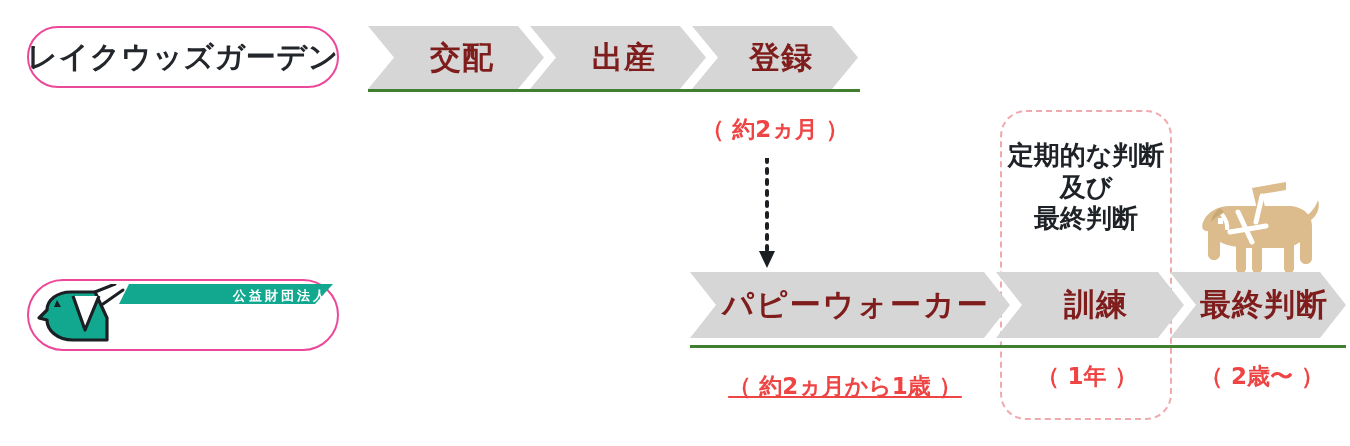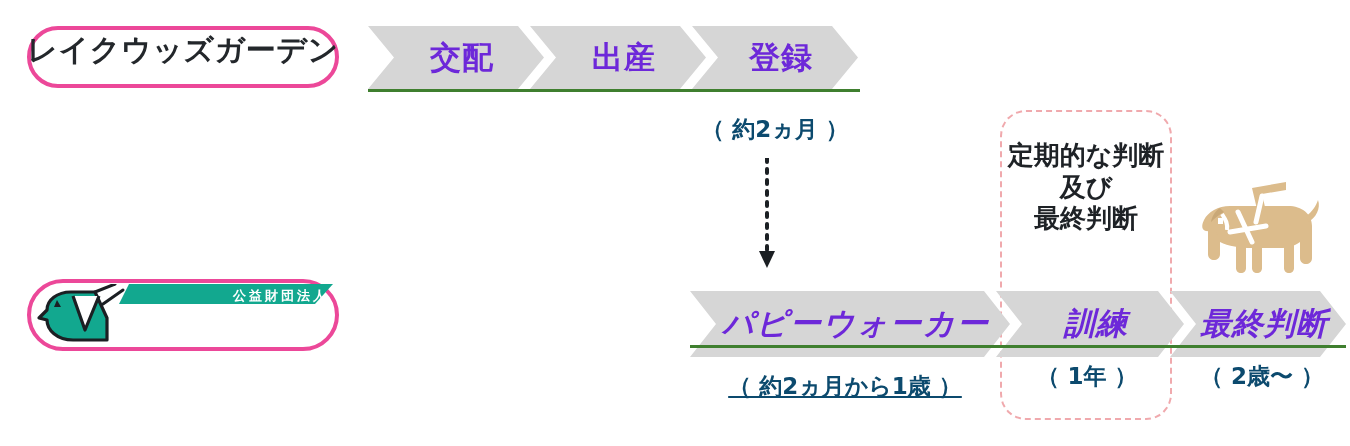--- a/index.html
+++ b/index.html
@@ -15,25 +15,26 @@
     font-family: "DejaVu Sans", "Liberation Sans", sans-serif;
     color: #2a2a2a;
   }
 
   
   .abs { position: absolute; }
 
   
   .pill {
     position: absolute;
-    border: 4px solid #ec4899;
+    border: 2px solid #ec4899;
     border-radius: 999px;
     background: #ffffff;
     box-sizing: border-box;
     display: flex;
+    align-items: center;
     justify-content: center;
   }
   .pill-text {
     font-size: 30px;
     font-weight: 700;
     letter-spacing: 0.5px;
     color: #23272b;
     white-space: nowrap;
   }
 
@@ -51,39 +52,39 @@
   }
   .chev.first {
     clip-path: polygon(0 0, calc(100% - 26px) 0, 100% 50%, calc(100% - 26px) 100%, 0 100%, 26px 50%);
   }
   .chev.mid {
     clip-path: polygon(0 0, calc(100% - 26px) 0, 100% 50%, calc(100% - 26px) 100%, 0 100%, 26px 50%);
   }
   .chev-label {
     font-size: 31px;
     font-weight: 700;
-    color: #6d28d9;
+    color: #7f1d1d;
     letter-spacing: 1px;
     white-space: nowrap;
     transform: translateX(6px);
   }
   .chev-label.wide { letter-spacing: 2px; }
 
   .baseline {
     position: absolute;
     height: 3px;
     background: #3f7f2f;
   }
 
   
   .caption {
     position: absolute;
     font-size: 23px;
     font-weight: 700;
-    color: #0c4a6e;
+    color: #ef4444;
     white-space: nowrap;
     text-align: center;
   }
 
   
   .dot-arrow { position: absolute; }
 
   
   .decision-box {
     position: absolute;
@@ -215,21 +216,21 @@
     <path d="M24 16 l4 7 l-7 0 z" fill="#1b1f23"></path>
   </svg>
 
   <svg width="214" height="24" viewBox="0 0 214 24" style="position:absolute;left:86px;top:0px;">
     <path d="M0 22 L10 2 L214 2 L196 22 Z" fill="#12a88f"></path>
   </svg>
   <span class="logo-banner-text" style="left:200px; top:5px;">公益財団法人</span>
 
 </div>
 
-<div class="chev-row" style="left:690px; top:291px; width:656px; height:66px;font-style:italic;">
+<div class="chev-row" style="left:690px; top:272px; width:656px; height:66px;">
   <div class="chev first" style="left:0px; width:320px;">
     <span class="chev-label wide">パピーウォーカー</span>
   </div>
   <div class="chev mid" style="left:306px; width:188px;">
     <span class="chev-label">訓練</span>
   </div>
   <div class="chev mid" style="left:480px; width:176px;">
     <span class="chev-label">最終判断</span>
   </div>
 </div>

